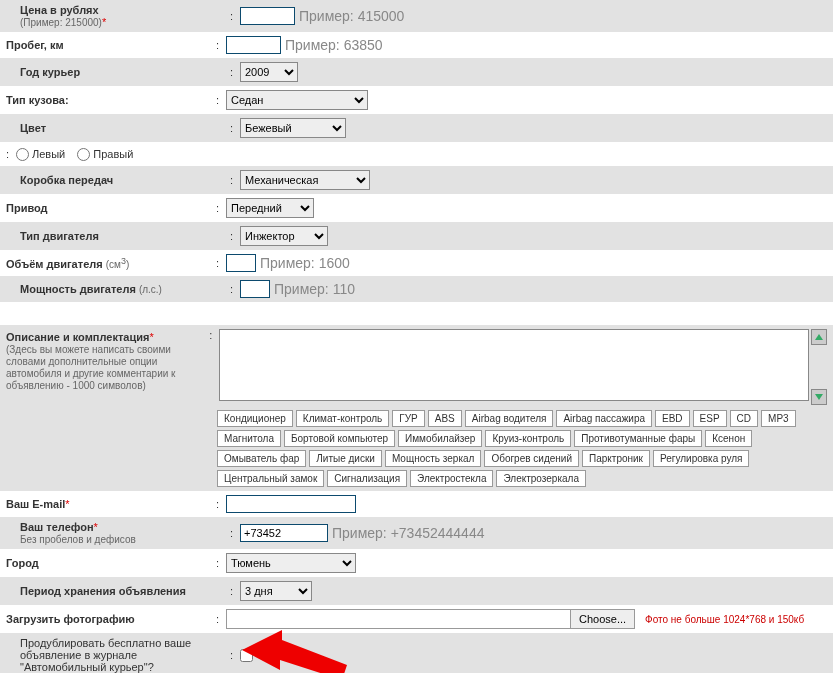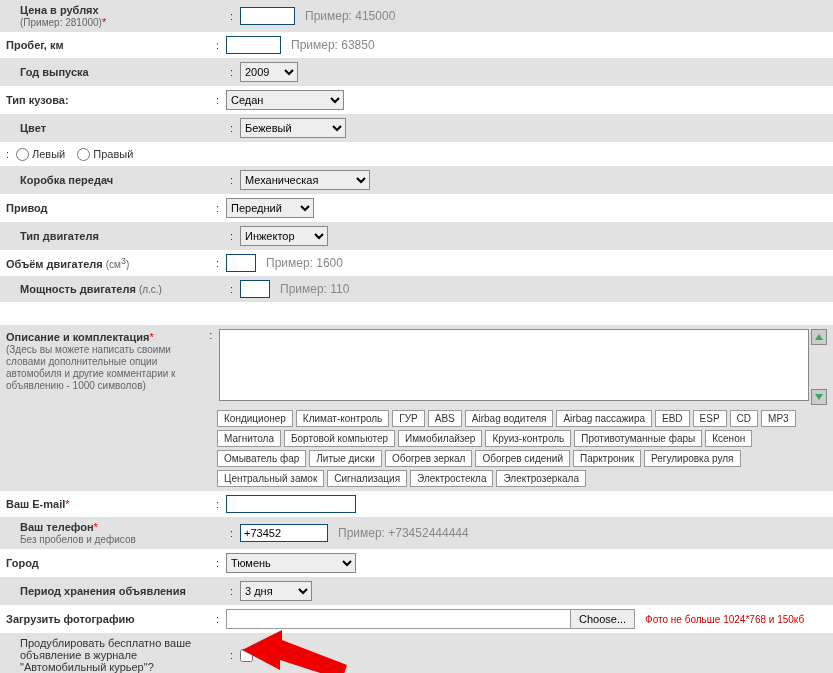--- a/index.html
+++ b/index.html
@@ -6,21 +6,21 @@
 body { font-family: Verdana, Arial, sans-serif; font-size: 11px; color: #333; background: #fff; width: 833px; }
 .row { display: flex; align-items: center; padding: 4px 6px; min-height: 24px; }
 .row.grey { background: #e2e2e2; padding-left: 20px; }
 .row.white { background: #fff; }
 .label-col { width: 210px; padding-right: 5px; }
 .label-col b { font-weight: bold; }
 .label-col .sub { color: #666; font-weight: normal; font-size: 10px; }
 .req { color: #d00; }
 .colon { width: 10px; }
 .field-col { flex: 1; display: flex; align-items: center; flex-wrap: wrap; gap: 4px; }
-.hint { color: #888; font-size: 12px; margin-left: 6px; }
+.hint { color: #888; font-size: 14px; }
 input[type=text] { height: 18px; font-size: 11px; padding: 1px 3px; border: 1px solid #0c4a6e; background: #fff; }
 select { height: 20px; font-size: 11px; border: 1px solid #888; background: #eee; }
 textarea { width: 590px; height: 72px; font-size: 11px; border: 1px solid #888; resize: none; }
 .scroll-btn { width: 16px; height: 16px; background: #ccc; border: 1px solid #888; display: flex; align-items: center; justify-content: center; margin-left: 2px; }
 .scroll-btn svg { width: 10px; height: 10px; }
 .desc-row { display: flex; padding: 4px 6px; background: #e2e2e2; margin-top: 23px; }
 .desc-row .label-col { padding-top: 2px; }
 .desc-wrap { position: relative; }
 .tags { width: 600px; display: flex; flex-wrap: wrap; gap: 3px; margin-top: 5px; margin-left: -2px; }
 .tag { background: #fff; border: 1px solid #999; padding: 2px 6px; font-size: 10px; color: #333; cursor: pointer; }
@@ -32,50 +32,50 @@
 .submit-btn { padding: 2px 8px; font-size: 11px; border: 1px solid #888; background: #eee; }
 .arrow { position: absolute; z-index: 100; pointer-events: none; }
 .radio-item { display: inline-flex; align-items: center; margin-right: 8px; }
 .radio-item input { margin-right: 3px; }
 .sup { font-size: 9px; vertical-align: super; }
 </style>
 </head>
 <body>
 
 <div class="row grey">
-  <div class="label-col"><b>Цена в рублях</b><br><span class="sub">(Пример: 281000)</span><span class="req">*</span></div>
+  <div class="label-col"><b>Цена в рублях</b><br><span class="sub">(Пример: 215000)</span><span class="req">*</span></div>
   <div class="colon">:</div>
   <div class="field-col">
     <input type="text" style="width: 55px;">
     <span class="hint">Пример: 415000</span>
   </div>
 </div>
 
 <div class="row white">
   <div class="label-col"><b>Пробег, км</b></div>
   <div class="colon">:</div>
   <div class="field-col">
     <input type="text" style="width: 55px;">
     <span class="hint">Пример: 63850</span>
   </div>
 </div>
 
 <div class="row grey">
-  <div class="label-col"><b>Год выпуска</b></div>
+  <div class="label-col"><b>Год курьер</b></div>
   <div class="colon">:</div>
   <div class="field-col">
     <select style="width:58px"><option>2009</option></select>
   </div>
 </div>
 
 <div class="row white">
   <div class="label-col"><b>Тип кузова:</b></div>
   <div class="colon">:</div>
   <div class="field-col">
-    <select style="width:118px"><option>Седан</option></select>
+    <select style="width:142px"><option>Седан</option></select>
   </div>
 </div>
 
 <div class="row grey">
   <div class="label-col"><b>Цвет</b></div>
   <div class="colon">:</div>
   <div class="field-col">
     <select style="width:106px"><option>Бежевый</option></select>
   </div>
 </div>
@@ -168,21 +168,21 @@
           <span class="tag">CD</span>
           <span class="tag">MP3</span>
           <span class="tag">Магнитола</span>
           <span class="tag">Бортовой компьютер</span>
           <span class="tag">Иммобилайзер</span>
           <span class="tag">Круиз-контроль</span>
           <span class="tag">Противотуманные фары</span>
           <span class="tag">Ксенон</span>
           <span class="tag">Омыватель фар</span>
           <span class="tag">Литые диски</span>
-          <span class="tag">Обогрев зеркал</span>
+          <span class="tag">Мощность зеркал</span>
           <span class="tag">Обогрев сидений</span>
           <span class="tag">Парктроник</span>
           <span class="tag">Регулировка руля</span>
           <span class="tag">Центральный замок</span>
           <span class="tag">Сигнализация</span>
           <span class="tag">Электростекла</span>
           <span class="tag">Электрозеркала</span>
         </div>
     </div>
   </div>

